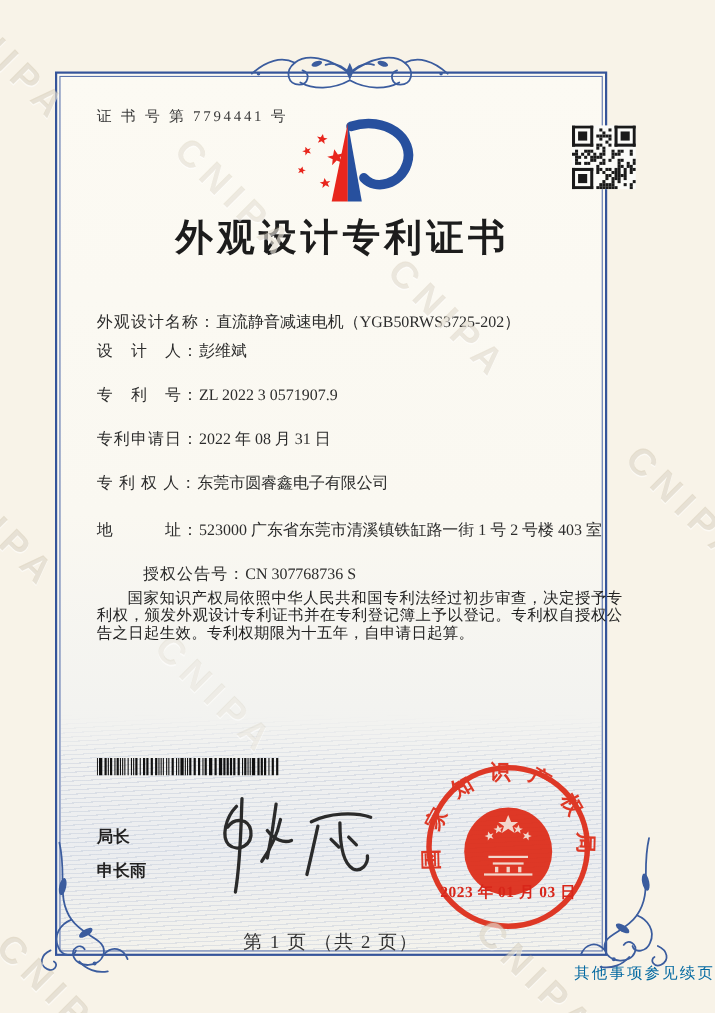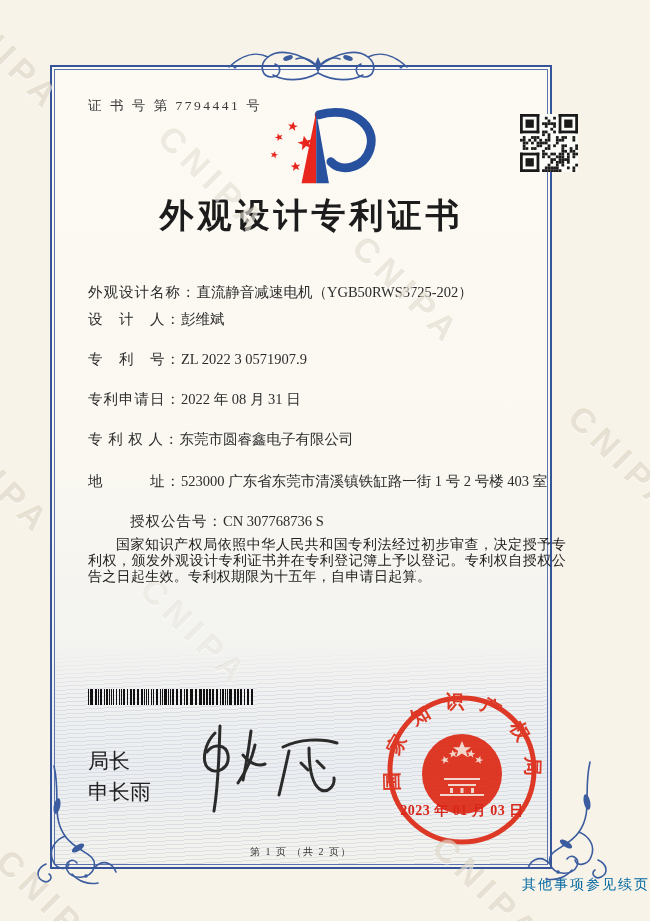--- a/index.html
+++ b/index.html
@@ -40,29 +40,29 @@
   .r1{top:13px;} .r2{top:40px;} .r3{top:80px;} .r4{top:120px;} .r5{top:160px;} .r6{top:202px;} .r7{top:242px; display:flex;}
   .pair2 { margin-left:42px; }
 
   .paras { position:absolute; left:36px; top:470px; width:478px; font-size:14px;
            line-height:16px; color:#222; text-align:justify; }
   .paras p { text-indent:2em; margin-bottom:1px; letter-spacing:0.3px; }
 
   
   .barcode { position:absolute; left:36px; top:622px; width:168px; height:16px; }
   .director { position:absolute; left:36px; top:678px; font-family:"Liberation Sans","DejaVu Sans",sans-serif;
-              font-size:21px; font-weight:400; color:#222; line-height:31px; }
+              font-size:15px; font-weight:700; color:#222; line-height:31px; }
   .signature { position:absolute; left:133px; top:656px; width:160px; height:92px; }
 
   .seal { position:absolute; left:330px; top:623px; width:160px; height:160px; z-index:4; }
   .seal-date { position:absolute; left:322px; top:735px; width:176px; text-align:center; z-index:6;
                font-size:14px; font-weight:bold; color:#d8261a; letter-spacing:0.5px; }
 
   .page-indicator { position:absolute; left:0; top:778px; width:100%; text-align:center;
-                    font-size:10px; letter-spacing:1.5px; color:#333; }
+                    font-size:17px; letter-spacing:1.5px; color:#333; }
 
   .continuation { position:absolute; left:0; top:876px; width:100%; text-align:right;
                   font-size:14px; letter-spacing:2px; color:#0369a1; }
 
   
   .orn { position:absolute; pointer-events:none; z-index:3; }
   .orn-top { left:226px; top:46px; width:184px; height:42px; }
   .orn-bl { left:26px;  top:764px; width:92px; height:122px; }
   .orn-br { left:526px; top:760px; width:92px; height:122px; transform:scaleX(-1); }
 </style>

